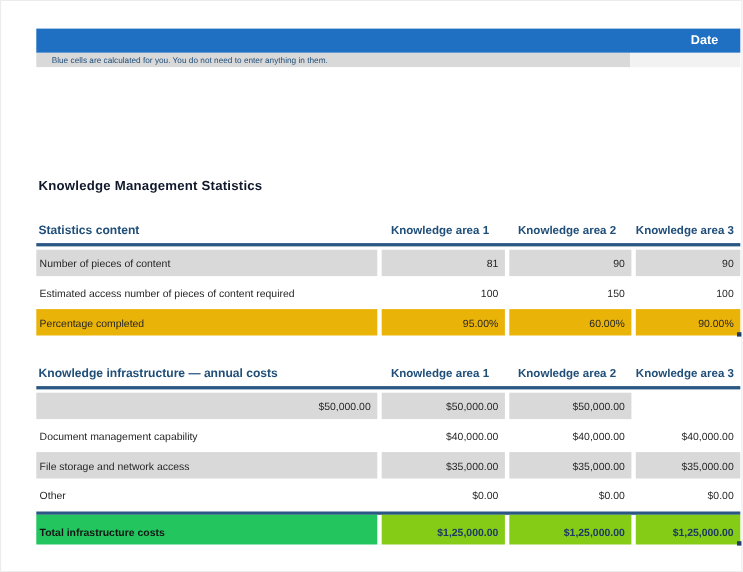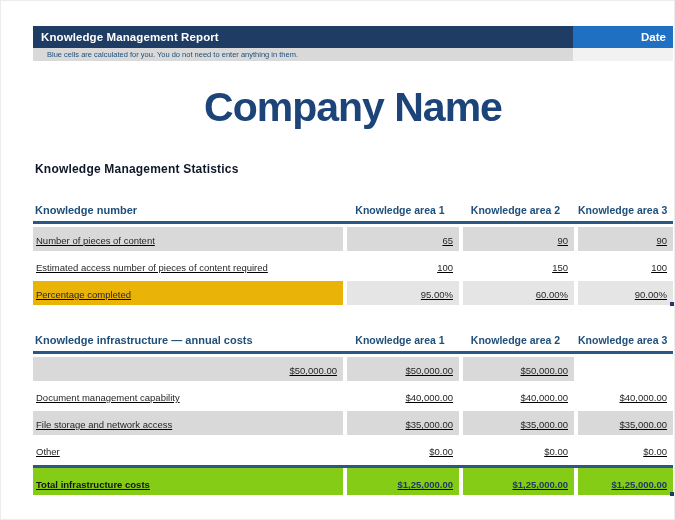--- a/index.html
+++ b/index.html
@@ -22,21 +22,21 @@
     width:540px;height:100%;
     background:#1f3c64;color:#ffffff;
     display:flex;align-items:center;
     padding-left:8px;box-sizing:border-box;
     font-size:11.5px;font-weight:bold;letter-spacing:.1px;
   }
   .hdr-right{
     flex:1;height:100%;
     background:#1f6fc2;color:#ffffff;
     display:flex;align-items:center;justify-content:flex-end;
-    padding-right:7px;box-sizing:border-box;
+    padding-right:20px;box-sizing:border-box;
     font-size:11.5px;font-weight:bold;
   }
   
   .strip{
     position:absolute;left:33px;top:48px;width:640px;height:13px;
     display:flex;
   }
   .strip-left{
     width:540px;height:100%;background:#d9d9d9;
     color:#1f4e79;font-size:7.5px;
@@ -67,76 +67,72 @@
   }
   .t-title{
     color:#1f4e79;font-size:11px;font-weight:bold;
     padding:0 0 5px 2px;white-space:nowrap;
   }
   .t-col{
     color:#1f4e79;font-size:10.5px;font-weight:bold;
     text-align:center;padding:0 6px 5px 0;white-space:nowrap;
   }
   .tbody{margin-top:3px;}
-  .trow{height:24px;margin-bottom:3px;text-decoration:underline;}
+  .trow{height:24px;margin-bottom:3px;}
   .cell{
     display:flex;align-items:flex-end;box-sizing:border-box;
     font-size:9.5px;color:#262626;position:relative;
   }
   .cell.label{padding:0 0 5px 3px;}
   .cell.value{justify-content:flex-end;padding:0 6px 5px 0;}
   
   .style-gray .cell{background:#d9d9d9;}
   .style-white .cell{background:transparent;}
   .style-calc .cell.label{background:#eab308;}
-  .style-calc .cell.value{background:#e5e5e5;}
+  .style-calc .cell.value{background:#eab308;}
   .style-total{border-top:3px solid #2a5783;height:27px;margin-bottom:0;}
-  .style-total .cell.label{background:#84cc16;font-weight:bold;color:#141414;}
+  .style-total .cell.label{background:#22c55e;font-weight:bold;color:#141414;}
   .style-total .cell.value{background:#84cc16;font-weight:bold;color:#1f3864;}
   .handle{
     position:absolute;right:-1px;bottom:-1px;
     width:4px;height:4px;background:#1f3c64;
   }
 </style>
 </head>
 <body>
 
 <div class="page">
 
   <div class="hdr">
-    <div class="hdr-left">
-      <span>Knowledge Management Report</span>
-    </div>
     <div class="hdr-right">
       <span>Date</span>
     </div>
   </div>
 
   <div class="strip">
     <div class="strip-left">
       <span>Blue cells are calculated for you. You do not need to enter anything in them.</span>
     </div>
     <div class="strip-right"></div>
   </div>
 
-  <div class="company">Company Name</div>
 
   <div class="section-title">Knowledge Management Statistics</div>
 
   <div class="table" style="top:197px;">
     <div class="grid thead">
-      <div class="t-title">Knowledge number</div>
+      <div class="t-title">Statistics content</div>
       <div class="t-col">Knowledge area 1</div>
       <div class="t-col">Knowledge area 2</div>
       <div class="t-col">Knowledge area 3</div>
     </div>
     <div class="tbody">
         <div class="grid trow style-gray">
           <div class="cell label">Number of pieces of content</div>
-          <div class="cell value">65</div>
+          <div class="cell value">81</div>
           <div class="cell value">90</div>
           <div class="cell value">90</div>
         </div>
         <div class="grid trow style-white">
           <div class="cell label">Estimated access number of pieces of content required</div>
           <div class="cell value">100</div>
           <div class="cell value">150</div>
           <div class="cell value">100</div>
         </div>
         <div class="grid trow style-calc">

